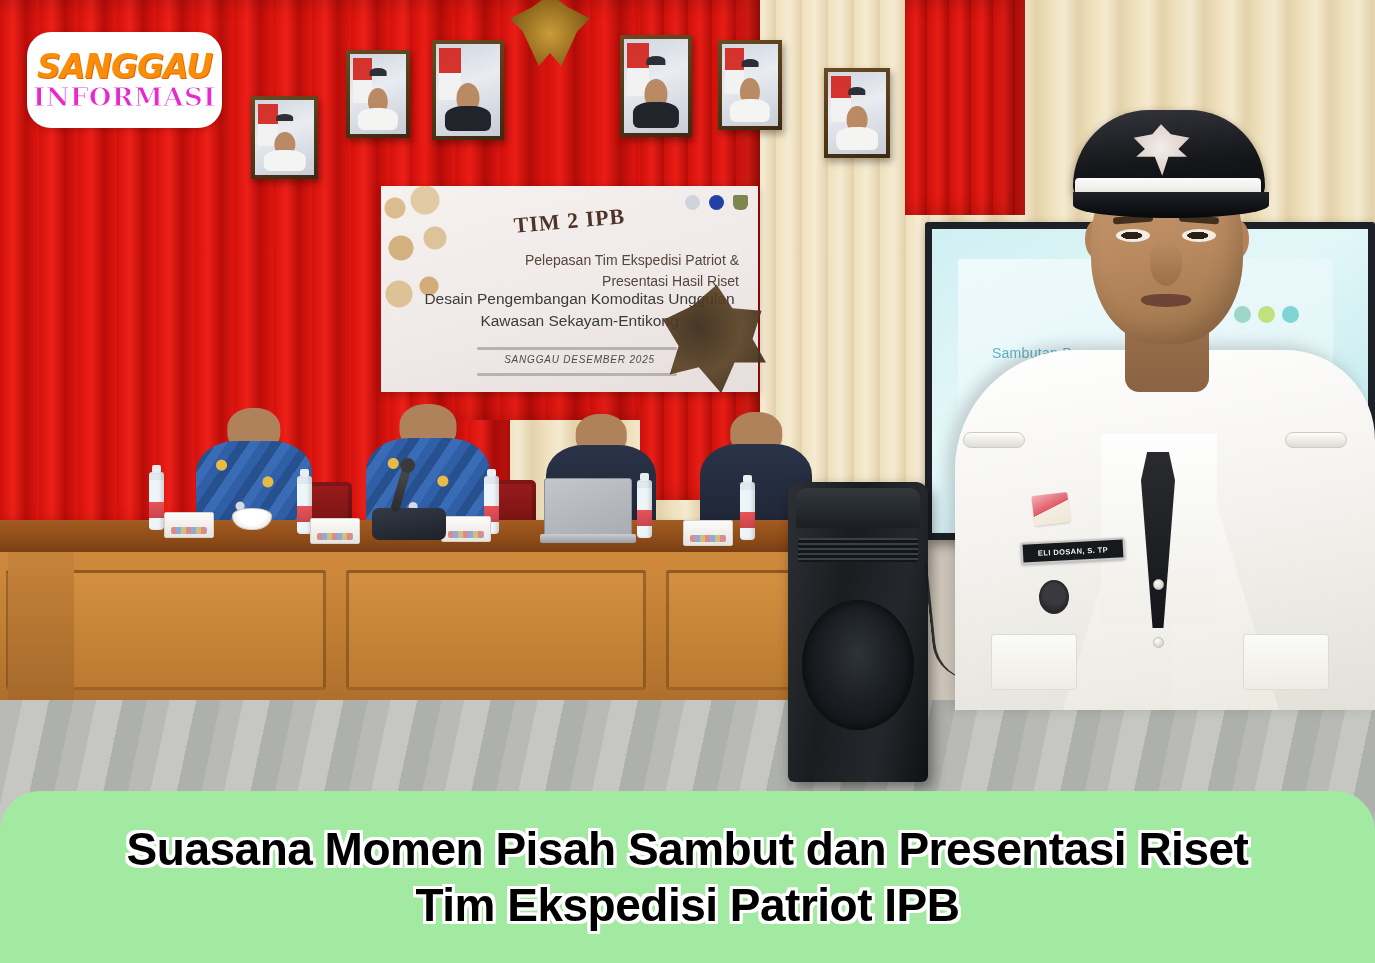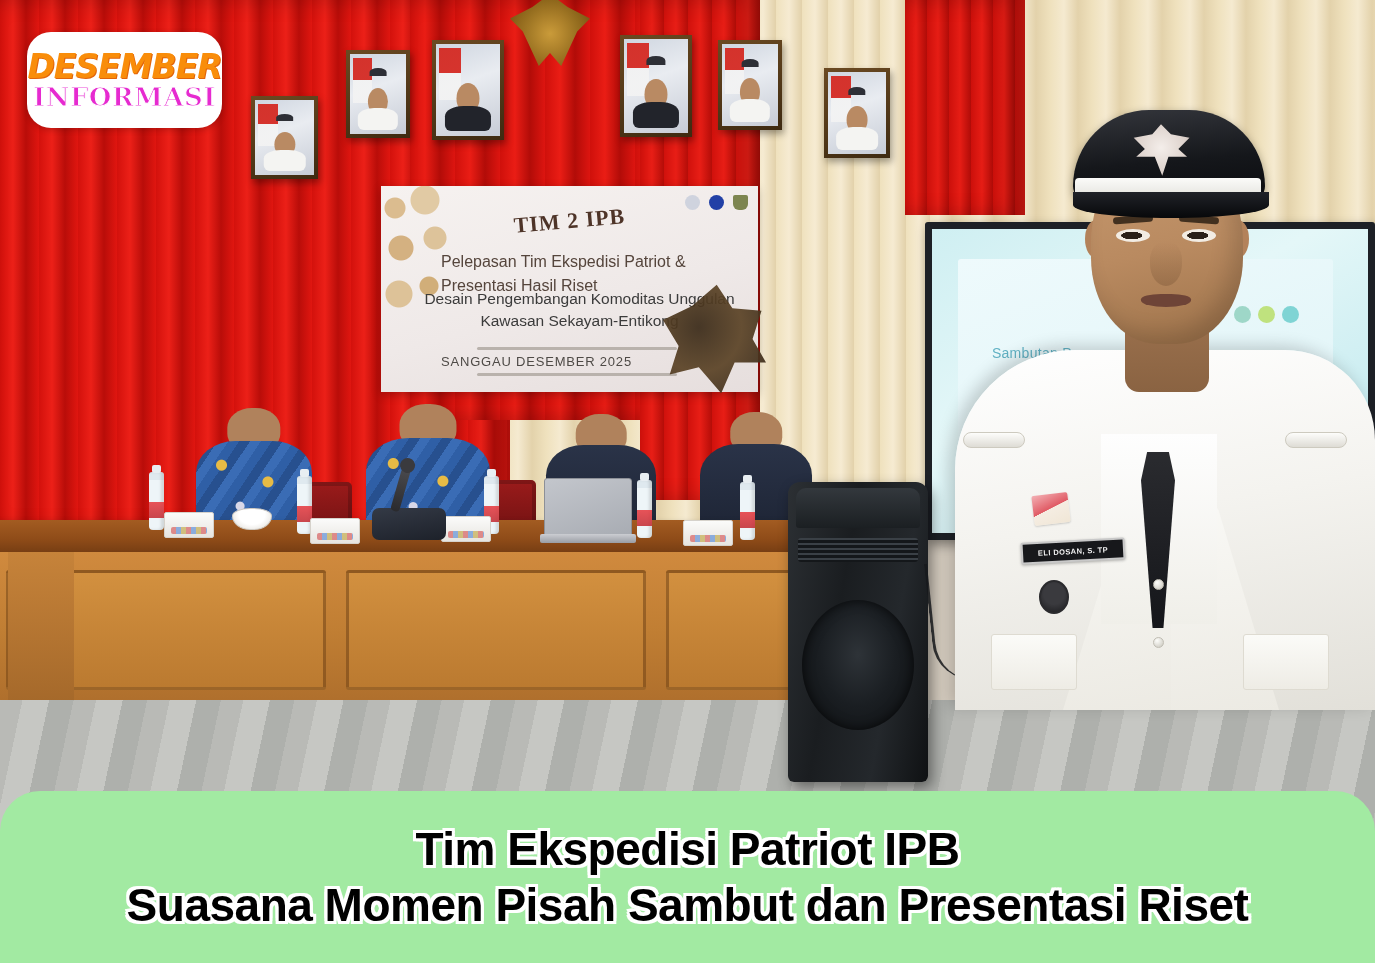--- a/index.html
+++ b/index.html
@@ -166,35 +166,35 @@
   .banner .logos i.l2 { background: #2240a6; border-radius: 50%; }
   .banner .logos i.l3 { background: #7d8550; border-radius: 2px 2px 6px 6px; }
   .banner .b-title {
     position: absolute; left: 0; right: 0; top: 22px;
     text-align: center; font-family: "Liberation Serif", serif;
     font-weight: bold; font-size: 22px; color: #4e3428;
     transform: rotate(-5deg); letter-spacing: 1px;
   }
   .banner .b-sub {
     position: absolute; left: 60px; right: 19px; top: 64px;
-    text-align: left; font-size: 16px; color: #55453c; line-height: 1.5;
+    text-align: right; font-size: 14px; color: #55453c; line-height: 1.5;
   }
   .banner .b-main {
     position: absolute; left: 32px; right: 12px; top: 102px;
     text-align: center; font-size: 15.5px; color: #3b3b3b; line-height: 1.42;
   }
   .banner .rule {
     position: absolute; left: 96px; width: 200px; height: 3px;
     background: #b9b2ac; border-radius: 2px;
   }
   .banner .rule.r1 { top: 161px; }
   .banner .rule.r2 { top: 187px; }
   .banner .b-date {
     position: absolute; left: 60px; right: 40px; top: 168px;
-    font-size: 13px; letter-spacing: .8px; color: #4e4a46;
+    text-align: center; font-size: 10px; letter-spacing: .8px; color: #4e4a46; font-style: italic;
   }
 
   
   .table-top {
     position: absolute; left: -10px; top: 520px; width: 810px; height: 36px;
     background: linear-gradient(180deg,#a35c22 0%, #8e4b18 55%, #703a12 100%);
     box-shadow: 0 3px 6px rgba(0,0,0,.28);
   }
   .table-front {
     position: absolute; left: -10px; top: 552px; width: 810px; height: 178px;
@@ -733,23 +733,23 @@
       <div class="nose"></div>
       <div class="mouth"></div>
       <div class="cap"></div>
       <div class="garuda"></div>
       <div class="cap-band"></div>
       <div class="cap-brim"></div>
     </div>
   </div>
 
   <div class="logo-badge">
-    <div class="l1">DESEMBER</div>
+    <div class="l1">SANGGAU</div>
     <div class="l2">INFORMASI</div>
   </div>
 
 
   <div class="caption">
+    <div class="cl">Suasana Momen Pisah Sambut dan Presentasi Riset</div>
     <div class="cl">Tim Ekspedisi Patriot IPB</div>
-    <div class="cl">Suasana Momen Pisah Sambut dan Presentasi Riset</div>
   </div>
 
 </div>
 
 </body></html>

